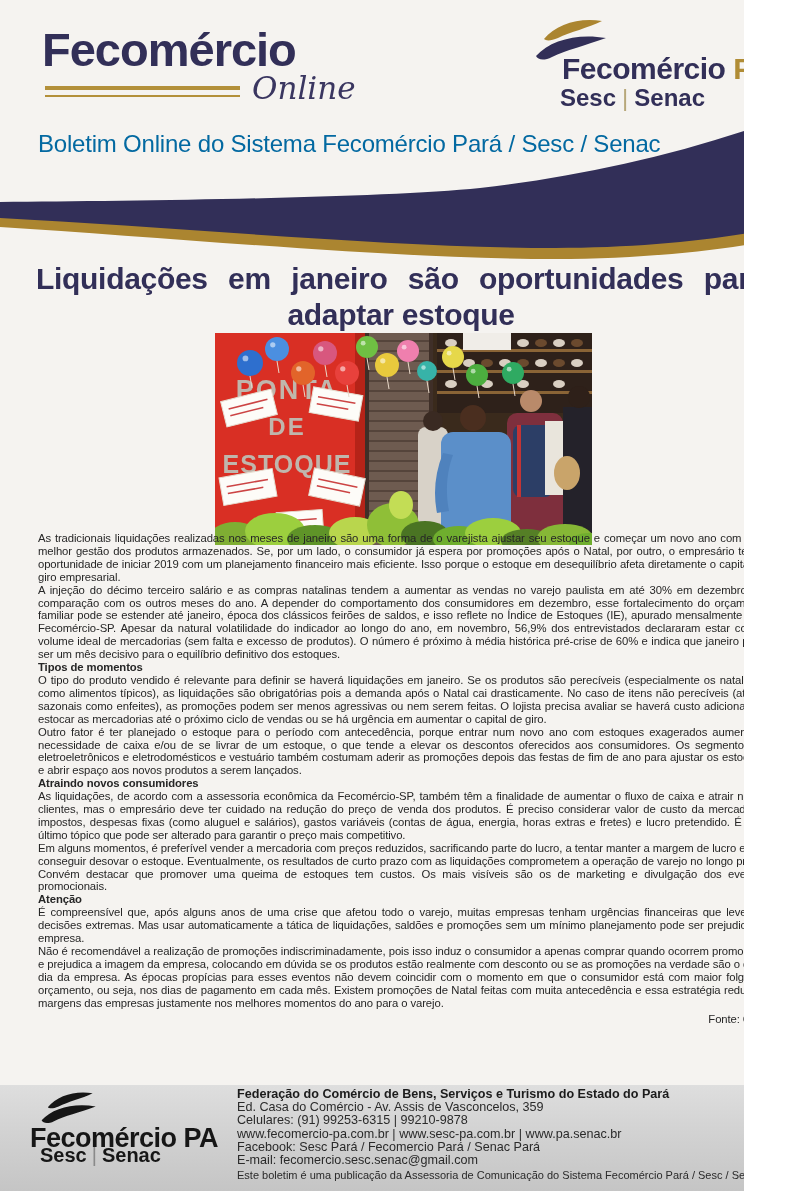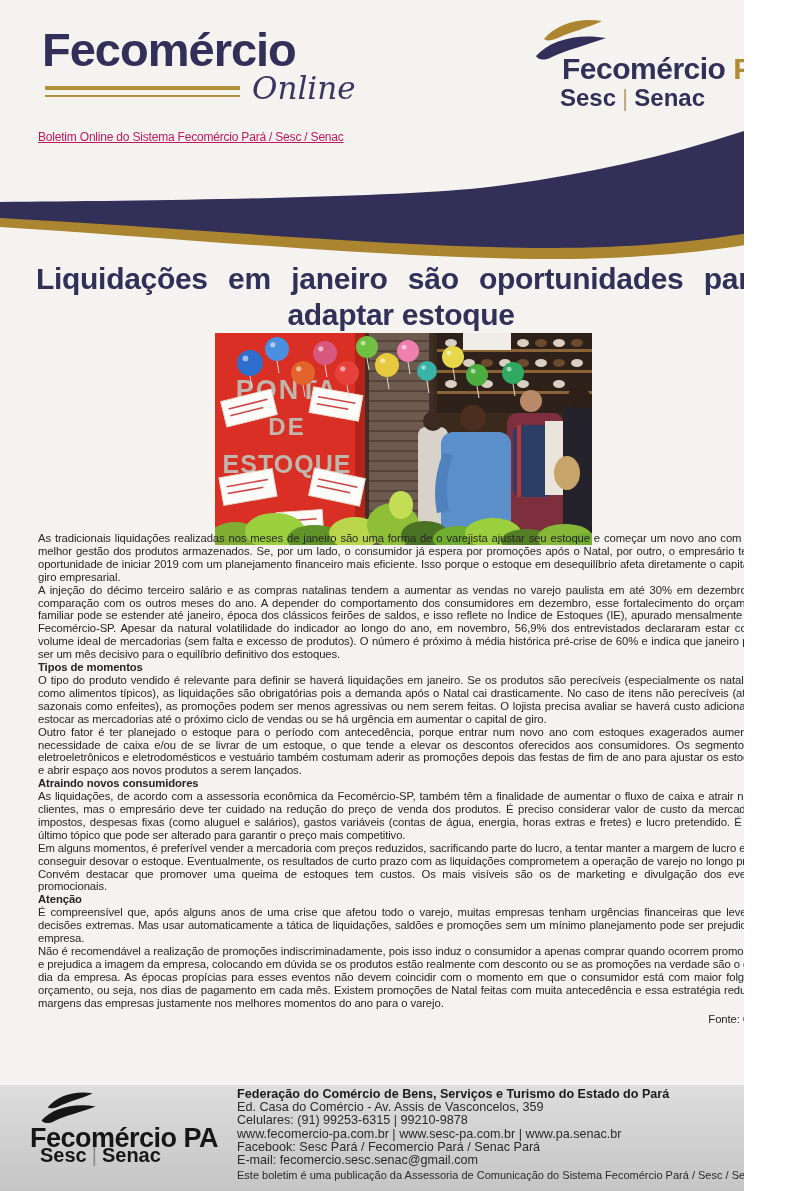--- a/index.html
+++ b/index.html
@@ -20,21 +20,21 @@
     position:absolute; left:210px; top:44px; width:130px;
     font-family:"DejaVu Serif", serif; font-style:italic; font-size:31px; color:#3a3660;
   }
   .logo-right { position:absolute; left:530px; top:16px; width:250px; }
   .logo-right .icon { position:absolute; left:6px; top:2px; }
   .logo-right .brandline { position:absolute; left:32px; top:36px; font-size:30px; font-weight:bold; color:#322f58; letter-spacing:-0.5px; white-space:nowrap; }
   .logo-right .brandline .pa { color:#b08c35; }
   .logo-right .orgline { position:absolute; left:30px; top:68px; font-size:24px; font-weight:bold; color:#322f58; white-space:nowrap; }
   .logo-right .orgline .sep { color:#b7a77a; font-weight:normal; padding:0 6px; }
 
-  .bulletin-line { position:absolute; left:38px; top:130px; font-size:12px; color:#be185d; letter-spacing:-0.2px;text-decoration:underline; }
+  .bulletin-line { position:absolute; left:38px; top:130px; font-size:24px; color:#0369a1; letter-spacing:-0.2px; }
   .date-line { position:absolute; left:38px; top:155px; font-size:28px; color:#3e3a55; letter-spacing:-0.3px; }
 
   .swoosh { position:absolute; left:0; top:0; width:800px; height:280px; }
 
   
   .title { position:absolute; left:36px; top:261px; width:730px; color:#322f58; font-weight:bold; font-size:30px; line-height:36px; letter-spacing:-0.3px; }
   .title .l1 { text-align:justify; text-align-last:justify; }
   .title .l2 { text-align:center; }
 
   .photo { position:absolute; left:215px; top:333px; width:377px; height:212px; }

